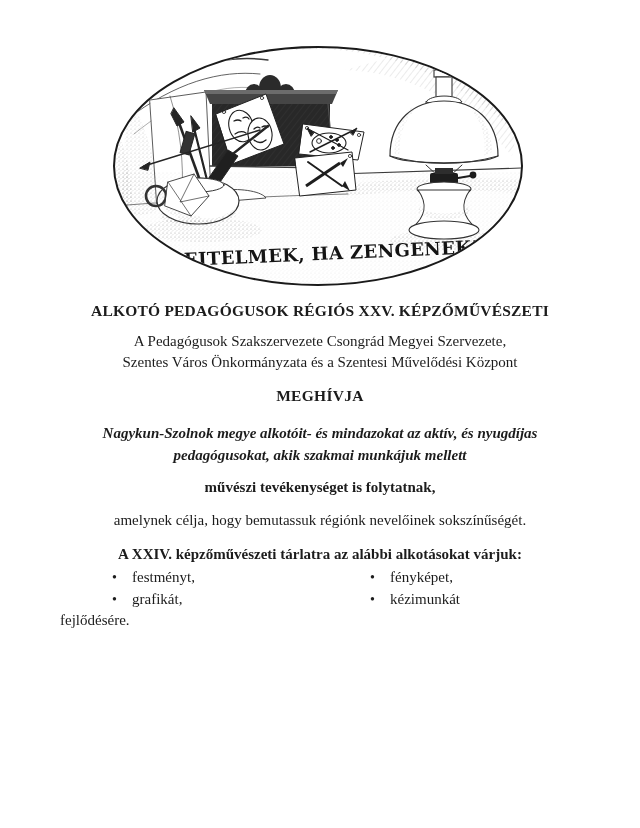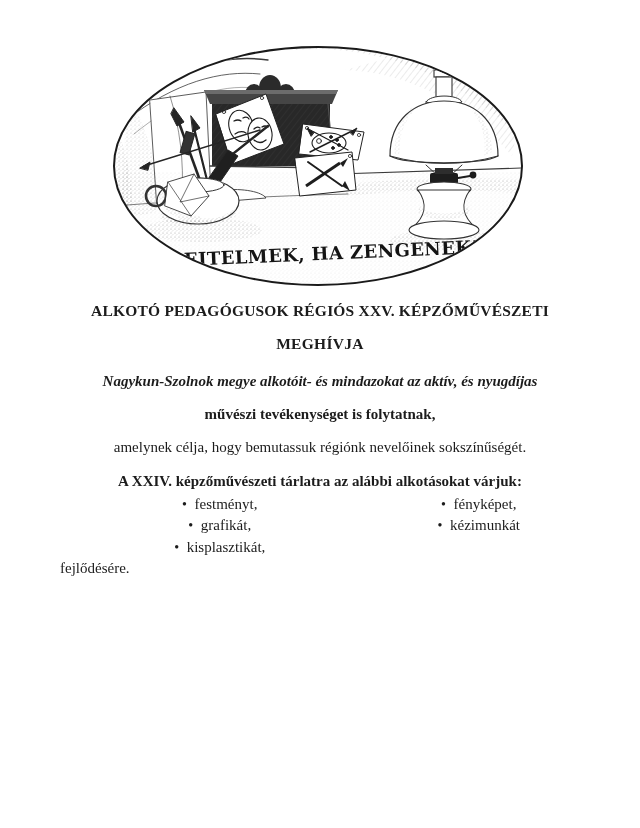--- a/index.html
+++ b/index.html
@@ -19,21 +19,21 @@
   .invitees{margin:17px 0 0;font-size:15px;font-weight:bold;font-style:italic;line-height:21.5px;}
   .invitees span{display:block;}
   .activity{margin:11px 0 0;font-size:15px;font-weight:bold;line-height:21px;}
   .purpose{margin:12px 0 0;font-size:15px;line-height:21px;}
   .purpose span{display:block;}
   .works-heading{margin:13px 0 0;font-size:15px;font-weight:bold;line-height:21px;}
   .works{display:flex;margin:2px 0 0;}
   .works ul{list-style:none;margin:0;padding:0;width:50%;box-sizing:border-box;}
   .works ul.left{padding-left:52px;}
   .works ul.right{padding-left:50px;}
-  .works li{font-size:15px;line-height:21.5px;text-align:center;}
+  .works li{font-size:15px;line-height:21.5px;}
   .works li::before{content:"\2022";display:inline-block;width:20px;font-size:14px;}
   .closing{margin:0;font-size:15px;line-height:21px;text-align:left;}
   .closing span{display:block;}
 </style>
 </head>
 <body>
 
 <div class="page">
 
   <figure class="emblem">
@@ -192,40 +192,44 @@
       </g>
     </svg>
   </figure>
 
   <div class="text-col">
 
     <h1 class="title center">
       <span>ALKOTÓ PEDAGÓGUSOK RÉGIÓS XXV. KÉPZŐMŰVÉSZETI</span>
     </h1>
 
+    <p class="organizers center">
+      <span>A Pedagógusok Szakszervezete Csongrád Megyei Szervezete,</span>
+      <span>Szentes Város Önkormányzata és a Szentesi Művelődési Központ</span>
+    </p>
 
     <p class="invite-verb center">MEGHÍVJA</p>
 
     <p class="invitees center">
       <span>Nagykun-Szolnok megye alkotóit- és mindazokat az aktív, és nyugdíjas</span>
+      <span>pedagógusokat, akik szakmai munkájuk mellett</span>
     </p>
 
     <p class="activity center">művészi tevékenységet is folytatnak,</p>
 
     <p class="purpose center">
       <span>amelynek célja, hogy bemutassuk régiónk nevelőinek sokszínűségét.</span>
     </p>
 
     <p class="works-heading center">A XXIV. képzőművészeti tárlatra az alábbi alkotásokat várjuk:</p>
 
     <div class="works">
       <ul class="left">
         <li>festményt,</li>
         <li>grafikát,</li>
-        <li>kisplasztikát,</li>
       </ul>
       <ul class="right">
         <li>fényképet,</li>
         <li>kézimunkát</li>
       </ul>
     </div>
 
     <p class="closing">
       <span>fejlődésére.</span>
     </p>

